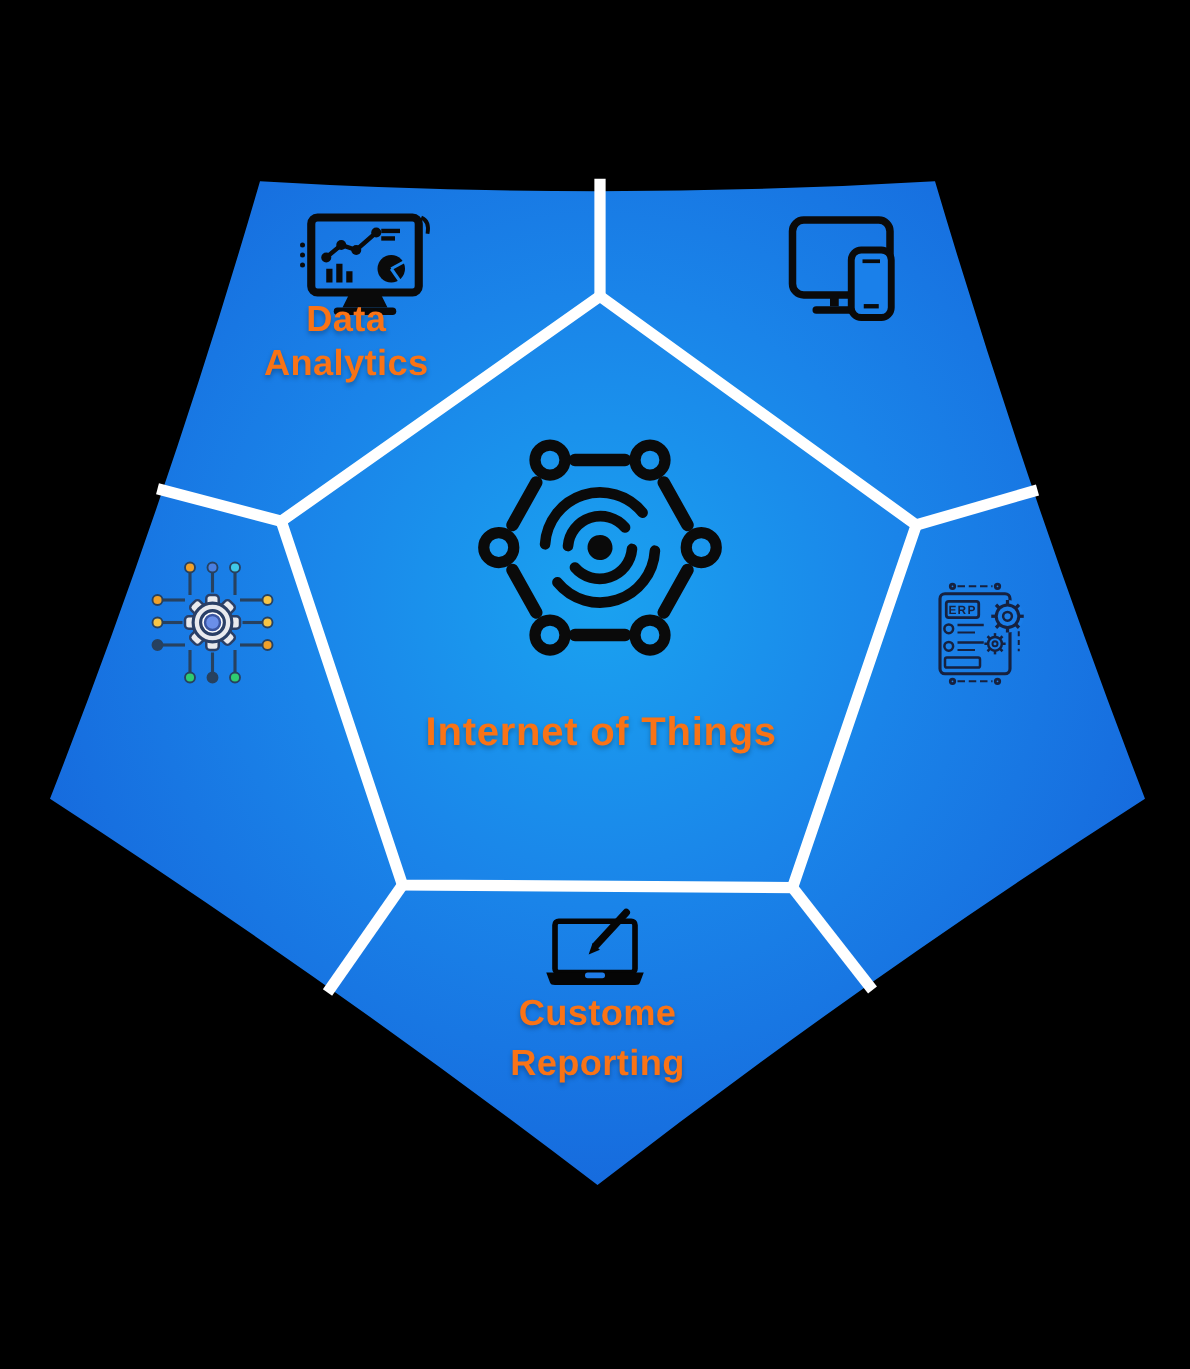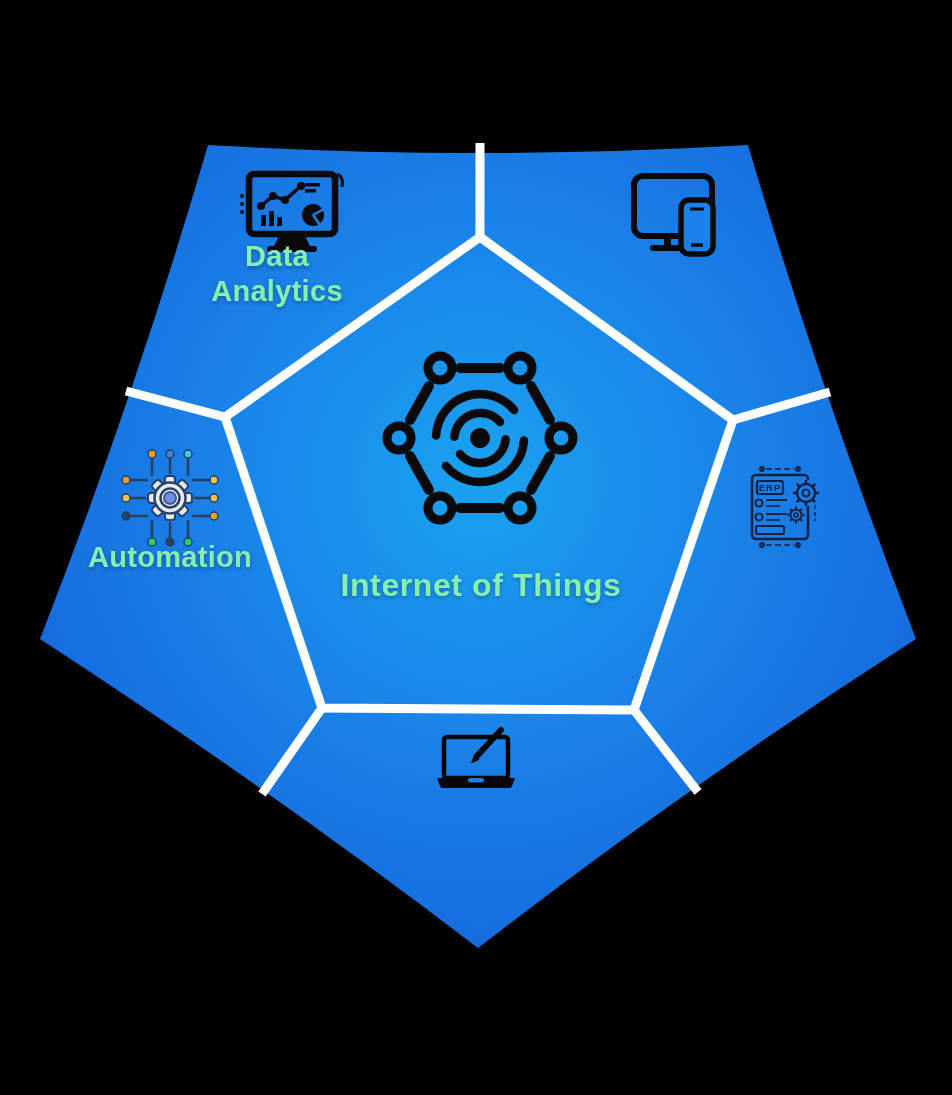--- a/index.html
+++ b/index.html
@@ -2,21 +2,21 @@
 <html><head>
 <meta charset="utf-8">
 <style>
   html,body { margin:0; padding:0; background:#000; }
   .stage {
     position:relative; width:952px; height:1095px; background:#000;
     overflow:hidden; font-family:"Liberation Sans", sans-serif;
   }
   .stage svg.scene { position:absolute; left:0; top:0; }
   .seg-label {
-    position:absolute; color:#86efac; font-weight:700; text-align:center;
+    position:absolute; color:#f97316; font-weight:700; text-align:center;
     white-space:pre-line; letter-spacing:.3px;
     text-shadow:0 2px 4px rgba(0,0,0,.28);
   }
   .lbl-da  { left:147px; top:239px; width:260px; font-size:29px; line-height:35px; }
   .lbl-wm  { left:522px; top:233px; width:280px; font-size:29px; line-height:40px; }
   .lbl-au  { left:60px;  top:540px; width:220px; font-size:29px; line-height:34px; }
   .lbl-crm { left:640px; top:538px; width:260px; font-size:29px; line-height:38px; }
   .lbl-cr  { left:348px; top:791px; width:260px; font-size:29px; line-height:40px; }
   .lbl-iot { left:281px; top:546px; width:400px; font-size:32px; line-height:40px; letter-spacing:.6px;margin-top:19px; }
 </style>
@@ -200,16 +200,17 @@
       <rect x="7" y="2" width="64" height="41" rx="3" fill="none" stroke="#050505" stroke-width="4.5"></rect>
       <line x1="40" y1="21" x2="64" y2="-5" stroke="#050505" stroke-width="6" stroke-linecap="round"></line>
       <path d="M 42.9 24.7 L 37.1 19.3 L 33.9 28.6 Z" fill="#050505"></path>
       <path d="M 0 43 H 78 L 75 51 Q 74.5 53 71 53 H 7 Q 3.5 53 3 51 Z" fill="#050505"></path>
       <rect x="31" y="43" width="16" height="4.5" rx="2.2" fill="#1F7CE8"></rect>
     </g>
   </svg>
 
   <div class="seg-label lbl-da">Data
 Analytics</div>
-  <div class="seg-label lbl-au">Automation</div>
+  <div class="seg-label lbl-cr">Custome
+Reporting</div>
   <div class="seg-label lbl-iot">Internet of Things</div>
 
 </div>
 
 </body></html>

